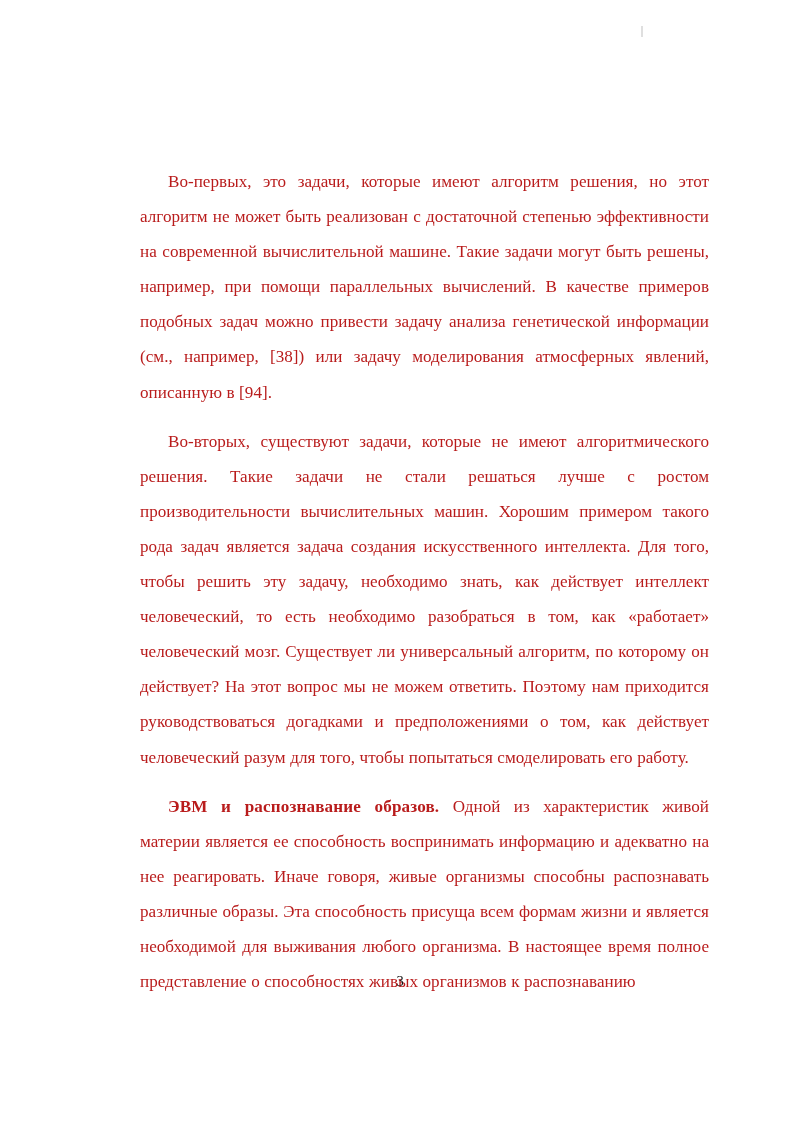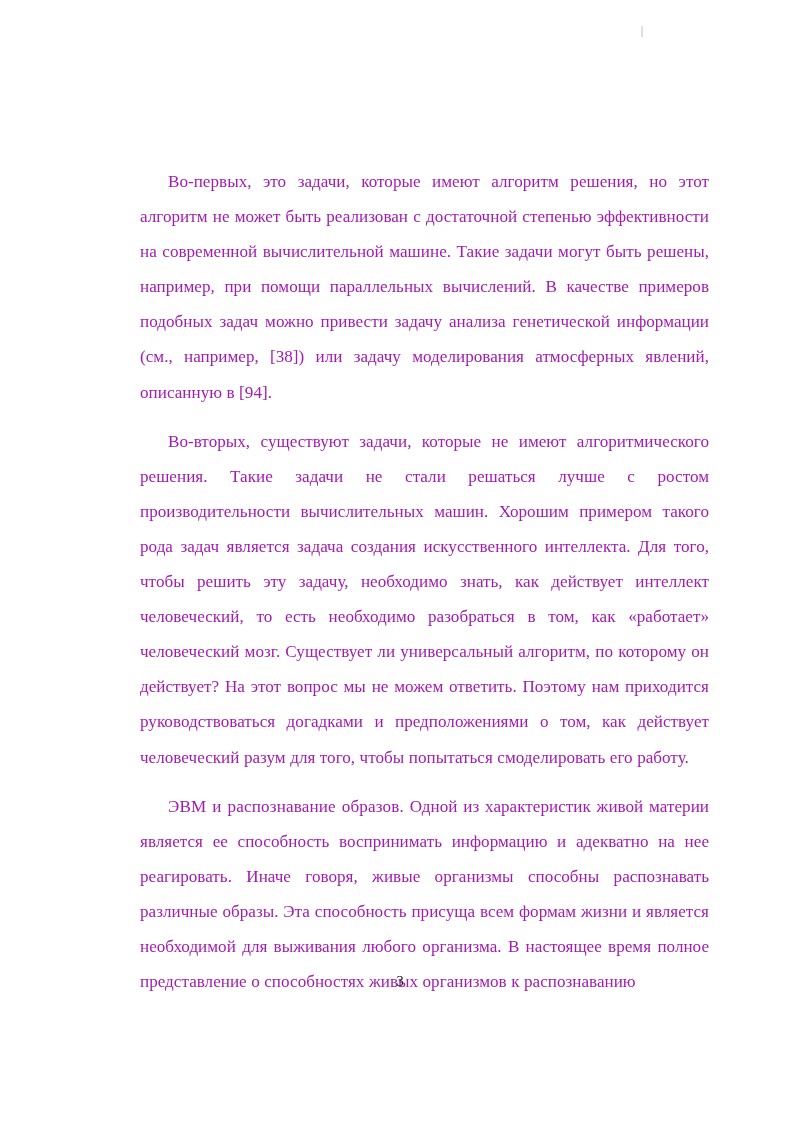--- a/index.html
+++ b/index.html
@@ -35,31 +35,31 @@
     width: 569px;
   }
   .para {
     margin: 0;
     font-size: 17.1px;
     line-height: 35.1px;
     text-align: justify;
     text-justify: inter-word;
     letter-spacing: 0.02px;
     word-spacing: 0.2px;
-    color: #a21caf;
+    color: #b91c1c;
   }
   .para + .para {
     margin-top: 14px;
   }
   .para .lead {
     display: inline-block;
     width: 28px;
   }
   .run-in-heading {
-    font-weight: normal;
+    font-weight: bold;
     letter-spacing: 0.15px;
   }
   .page-number {
     position: absolute;
     left: 0;
     right: 0;
     top: 972px;
     text-align: center;
     font-size: 14.5px;
     line-height: 18px;

